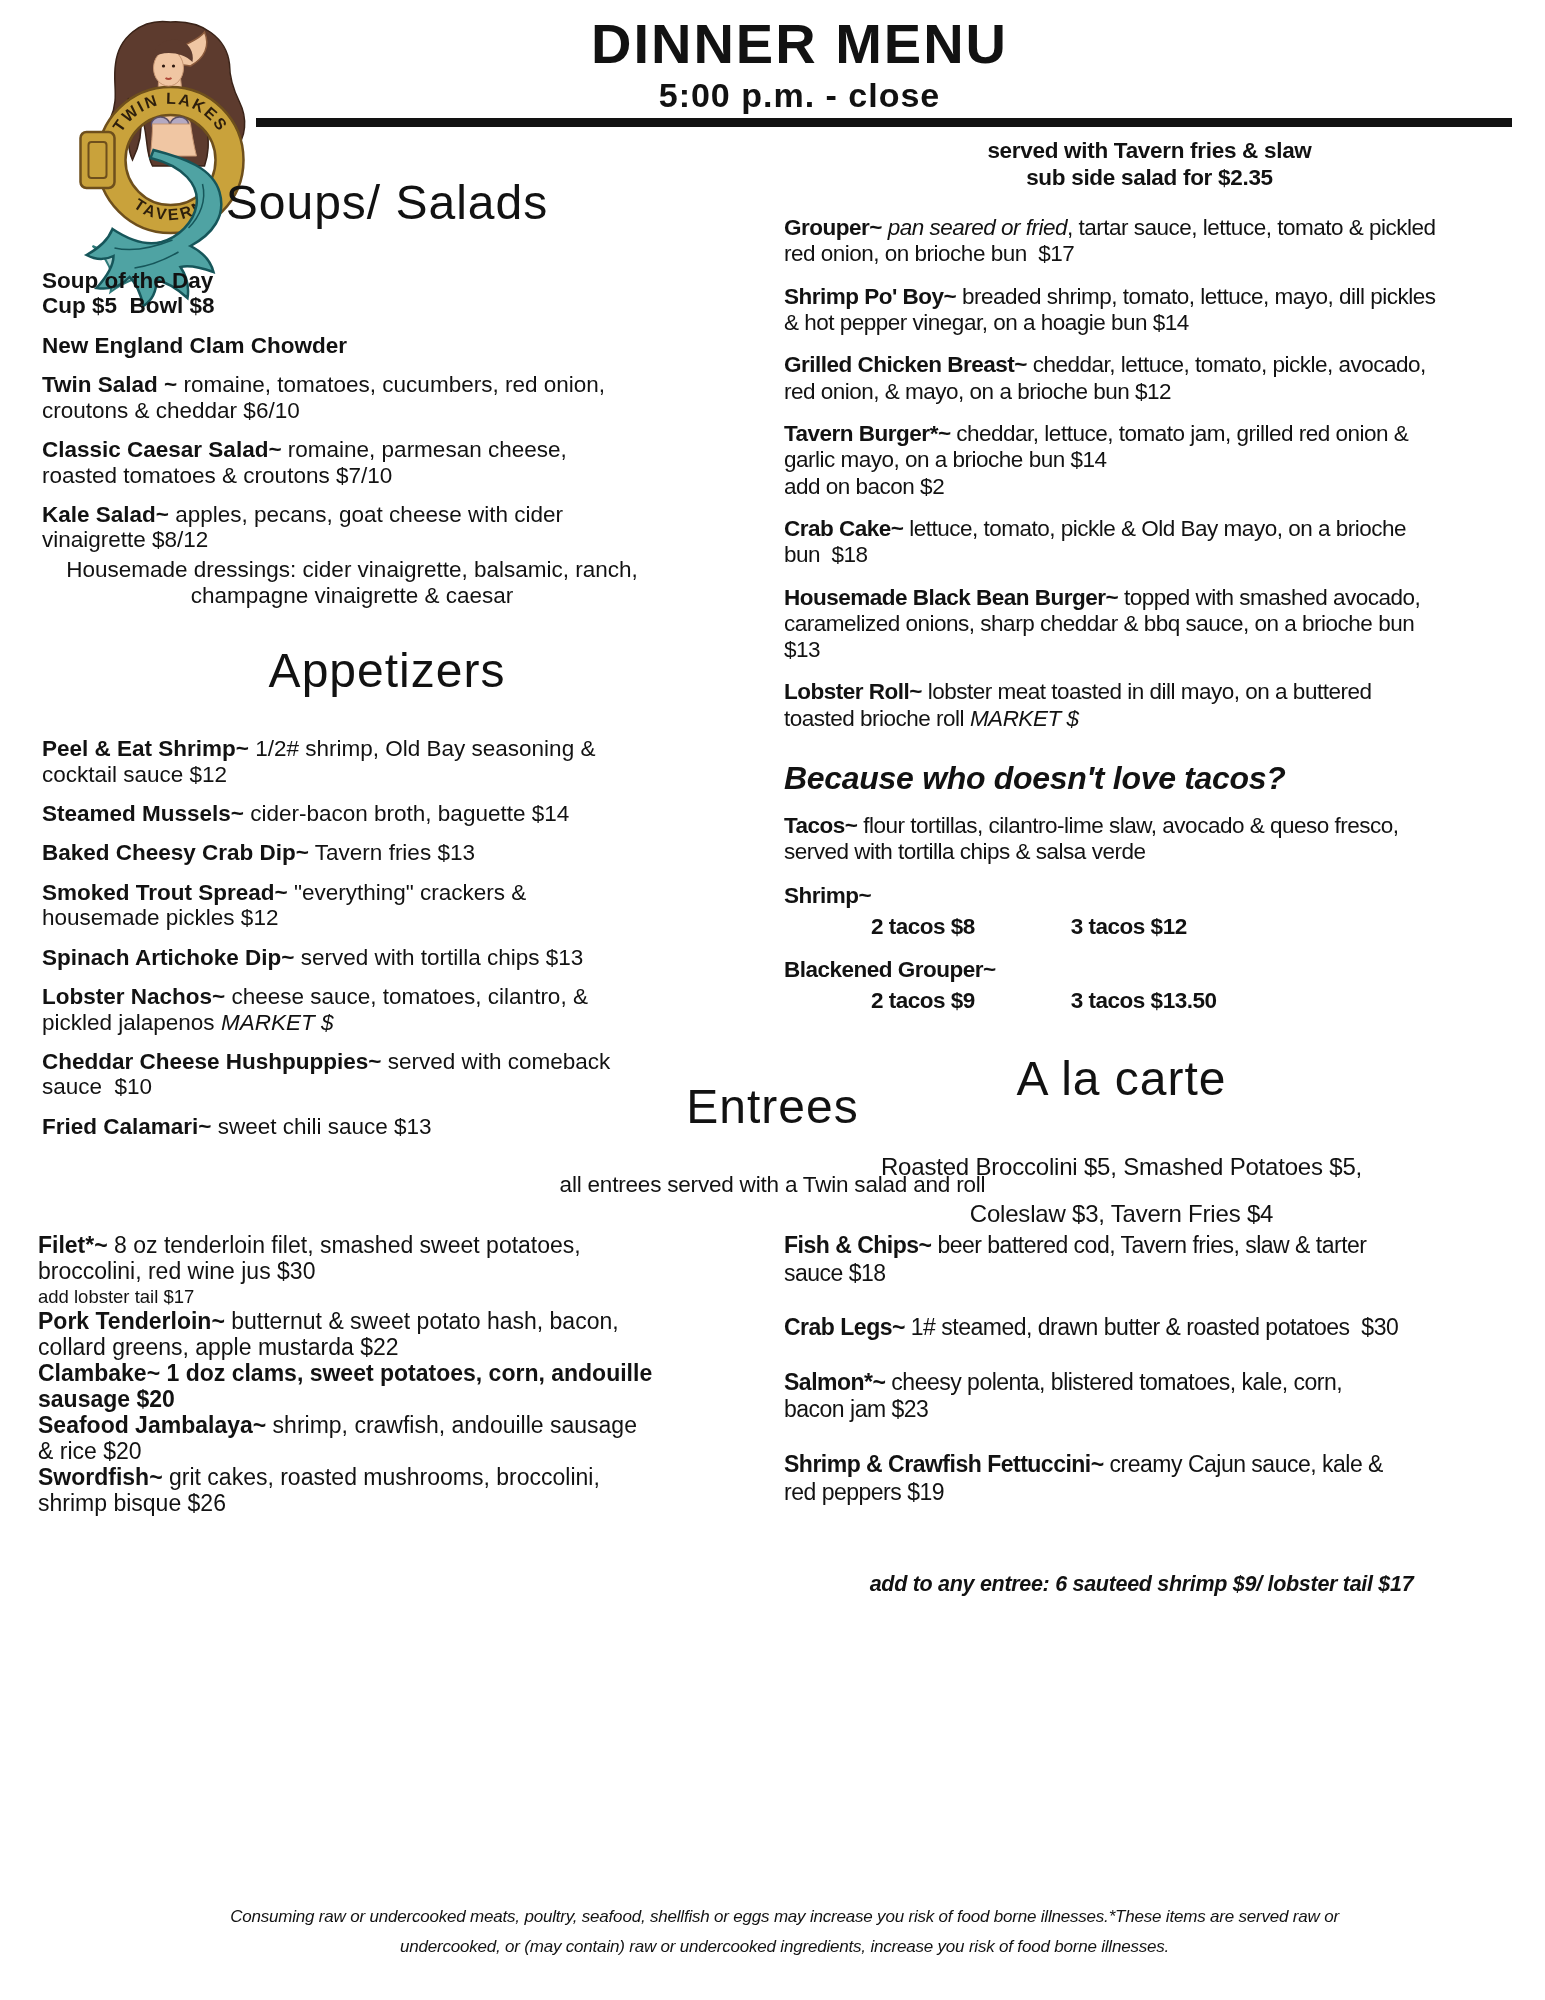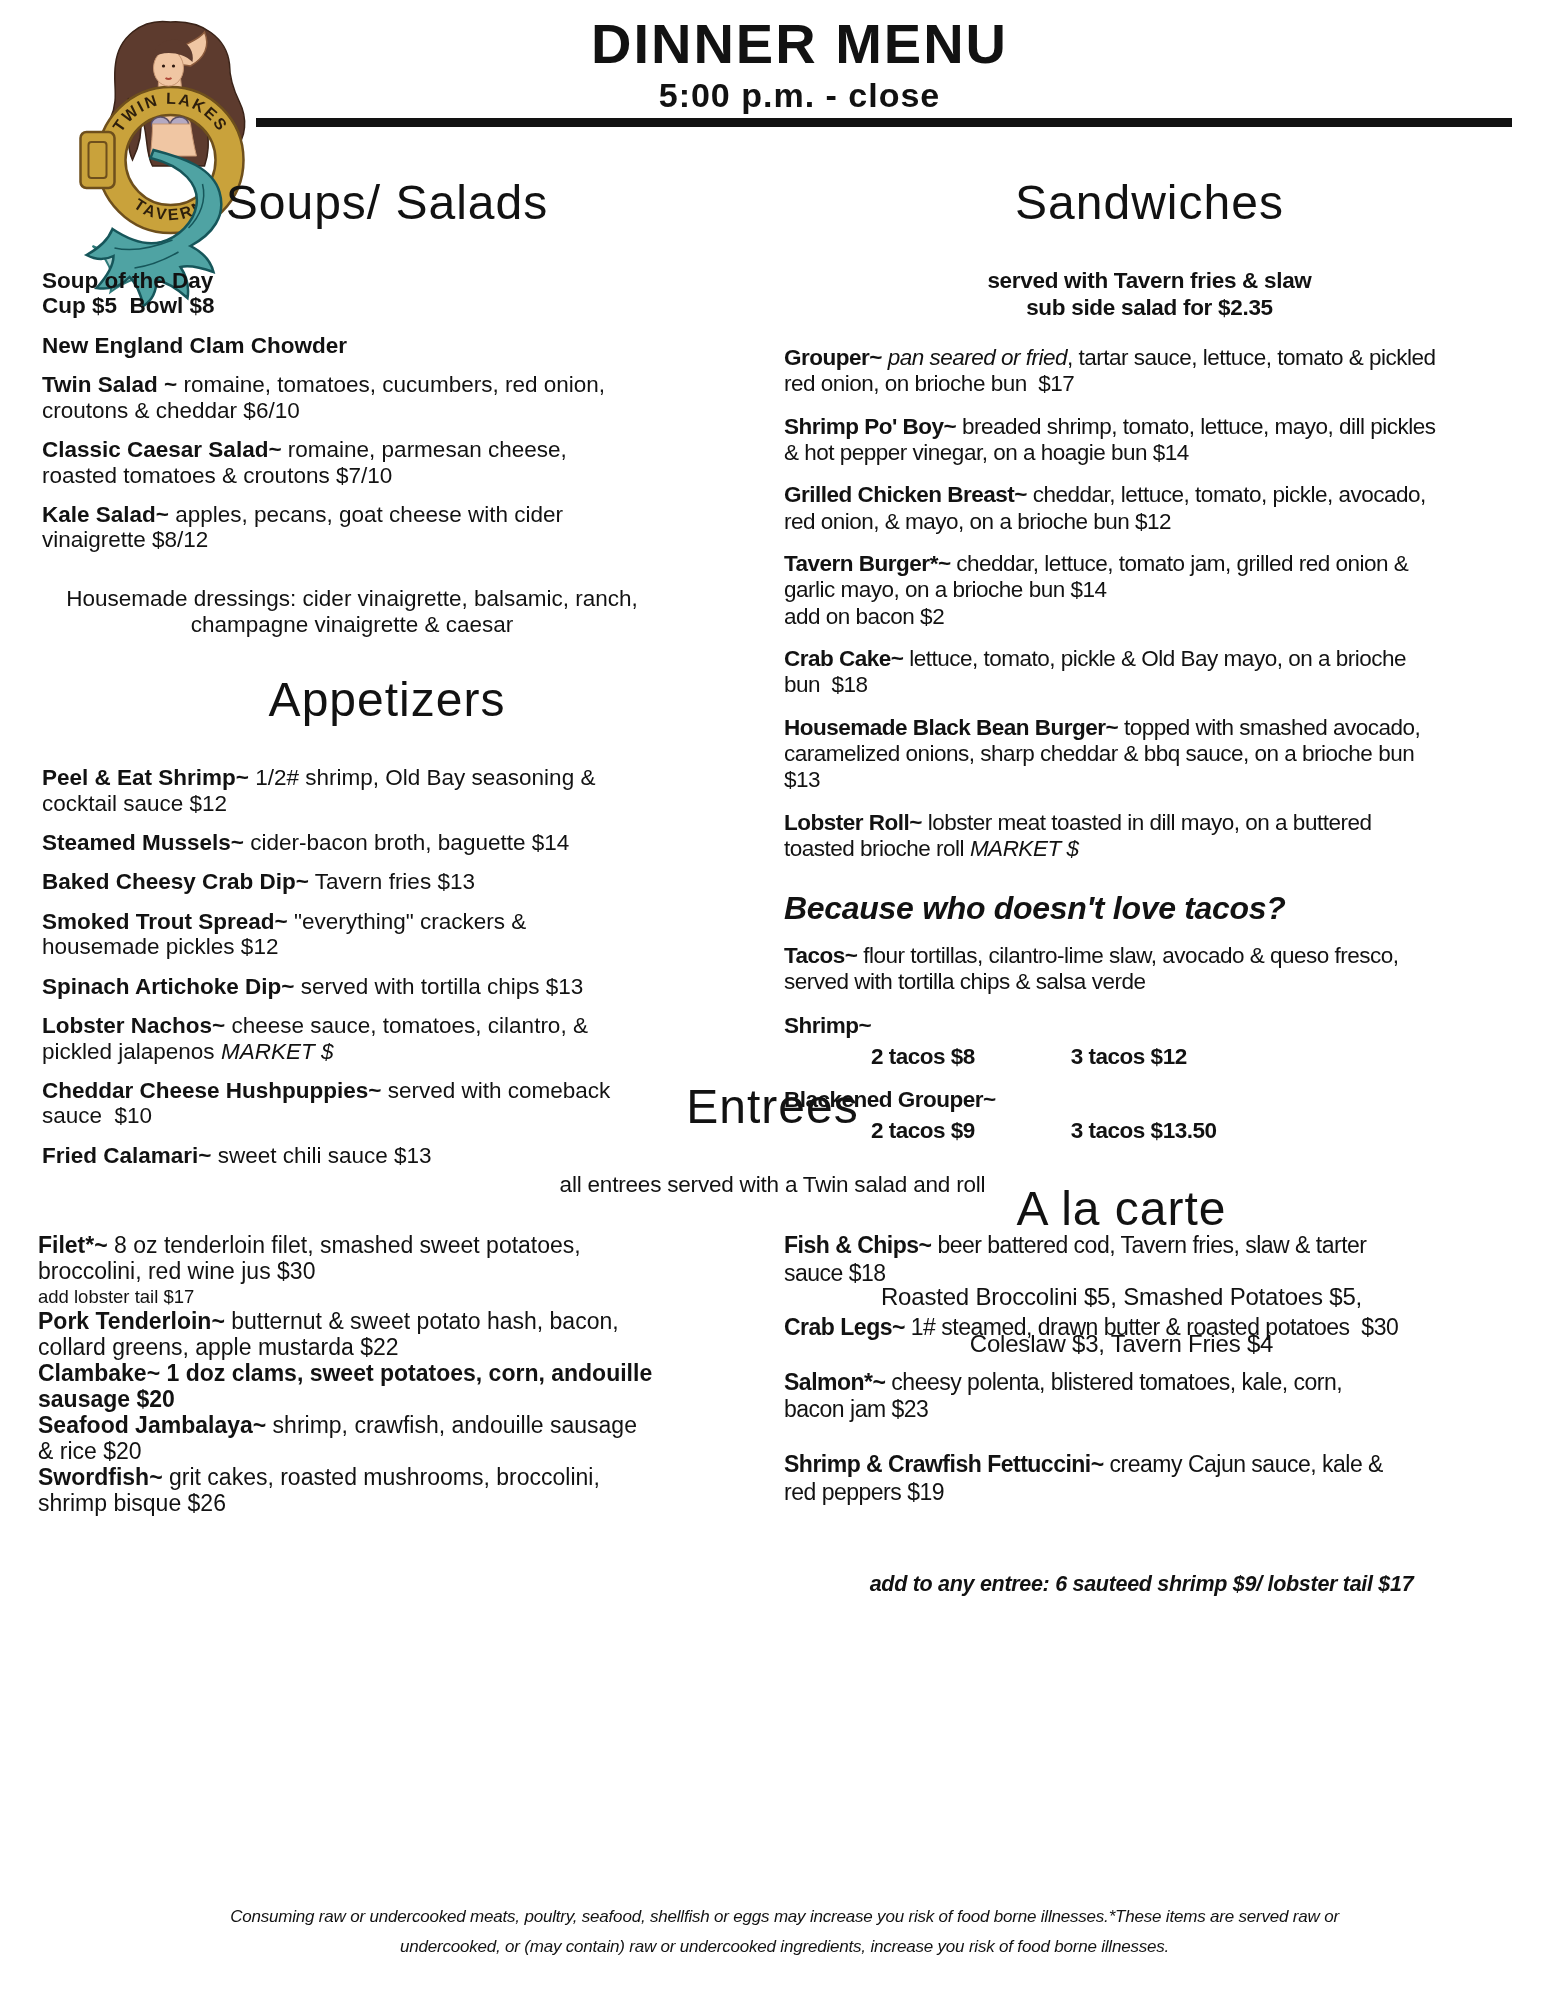--- a/index.html
+++ b/index.html
@@ -23,21 +23,21 @@
   .col-left{width:690px;flex:none;}
   .col-right{width:731px;flex:none;margin-left:52px;}
 
   .section-title{font-size:48px;font-weight:400;text-align:center;letter-spacing:1px;line-height:1.05;}
   .sub-center{text-align:center;font-weight:700;font-size:22.5px;line-height:1.18;letter-spacing:-0.3px;}
 
   .item{font-size:22.5px;line-height:1.13;margin-top:14px;white-space:pre-wrap;max-width:604px;}
   .nm{font-weight:700;}
   .it{font-style:italic;}
   .soup-row{display:flex;justify-content:space-between;width:522px;max-width:none;flex-direction:column;}
-  .note-center{font-size:22.5px;text-align:center;margin-top:33px;line-height:1.18;max-width:620px;}
+  .note-center{font-size:22.5px;text-align:center;margin-top:4px;line-height:1.18;max-width:620px;}
   .apps-title{margin-top:36px;}
 
   
   .citem{font-size:22.5px;line-height:1.17;margin-top:16px;letter-spacing:-0.5px;white-space:pre-wrap;max-width:662px;}
   .cnote{margin-top:0;}
   .tacos-heading{font-size:32px;font-weight:700;font-style:italic;margin-top:28px;letter-spacing:-0.3px;}
   .taco-name{margin-top:17px;}
   .taco-prices{display:flex;font-weight:700;font-size:22.5px;letter-spacing:-0.5px;margin-left:87px;margin-top:5px;}
   .taco-price-3{margin-left:96px;}
   .alacarte{margin-top:36px;transform:translateX(-28px);}
@@ -151,21 +151,20 @@
       <div class="item"><span class="nm">Steamed Mussels~</span> <span class="ds">cider-bacon broth, baguette $14</span></div>
       <div class="item"><span class="nm">Baked Cheesy Crab Dip~</span> <span class="ds">Tavern fries $13</span></div>
       <div class="item"><span class="nm">Smoked Trout Spread~</span> <span class="ds">"everything" crackers &amp; housemade pickles $12</span></div>
       <div class="item"><span class="nm">Spinach Artichoke Dip~</span> <span class="ds">served with tortilla chips $13</span></div>
       <div class="item"><span class="nm">Lobster Nachos~</span> <span class="ds">cheese sauce, tomatoes, cilantro, &amp; pickled jalapenos</span> <span class="it">MARKET $</span></div>
       <div class="item"><span class="nm">Cheddar Cheese Hushpuppies~</span> <span class="ds">served with comeback sauce  $10</span></div>
       <div class="item"><span class="nm">Fried Calamari~</span> <span class="ds">sweet chili sauce $13</span></div>
     </section>
 
     <section class="col-right">
-      <h2 class="section-title">Sandwiches</h2>
       <div class="sub-center">served with Tavern fries &amp; slaw</div>
       <div class="sub-center">sub side salad for $2.35</div>
 
       <div class="citem" style="margin-top:24px"><span class="nm">Grouper~</span> <span class="it">pan seared or fried</span><span class="ds">, tartar sauce, lettuce, tomato &amp; pickled red onion, on brioche bun  $17</span></div>
       <div class="citem"><span class="nm">Shrimp Po' Boy~</span> <span class="ds">breaded shrimp, tomato, lettuce, mayo, dill pickles &amp; hot pepper vinegar, on a hoagie bun $14</span></div>
       <div class="citem"><span class="nm">Grilled Chicken Breast~</span> <span class="ds">cheddar, lettuce, tomato, pickle, avocado, red onion, &amp; mayo, on a brioche bun $12</span></div>
       <div class="citem"><span class="nm">Tavern Burger*~</span> <span class="ds">cheddar, lettuce, tomato jam, grilled red onion &amp; garlic mayo, on a brioche bun $14</span><div class="citem cnote">add on bacon $2</div></div>
       <div class="citem"><span class="nm">Crab Cake~</span> <span class="ds">lettuce, tomato, pickle &amp; Old Bay mayo, on a brioche bun  $18</span></div>
       <div class="citem"><span class="nm">Housemade Black Bean Burger~</span> <span class="ds">topped with smashed avocado, caramelized onions, sharp cheddar &amp; bbq sauce, on a brioche bun  $13</span></div>
       <div class="citem"><span class="nm">Lobster Roll~</span> <span class="ds">lobster meat toasted in dill mayo, on a buttered toasted brioche roll</span> <span class="it">MARKET $</span></div>

